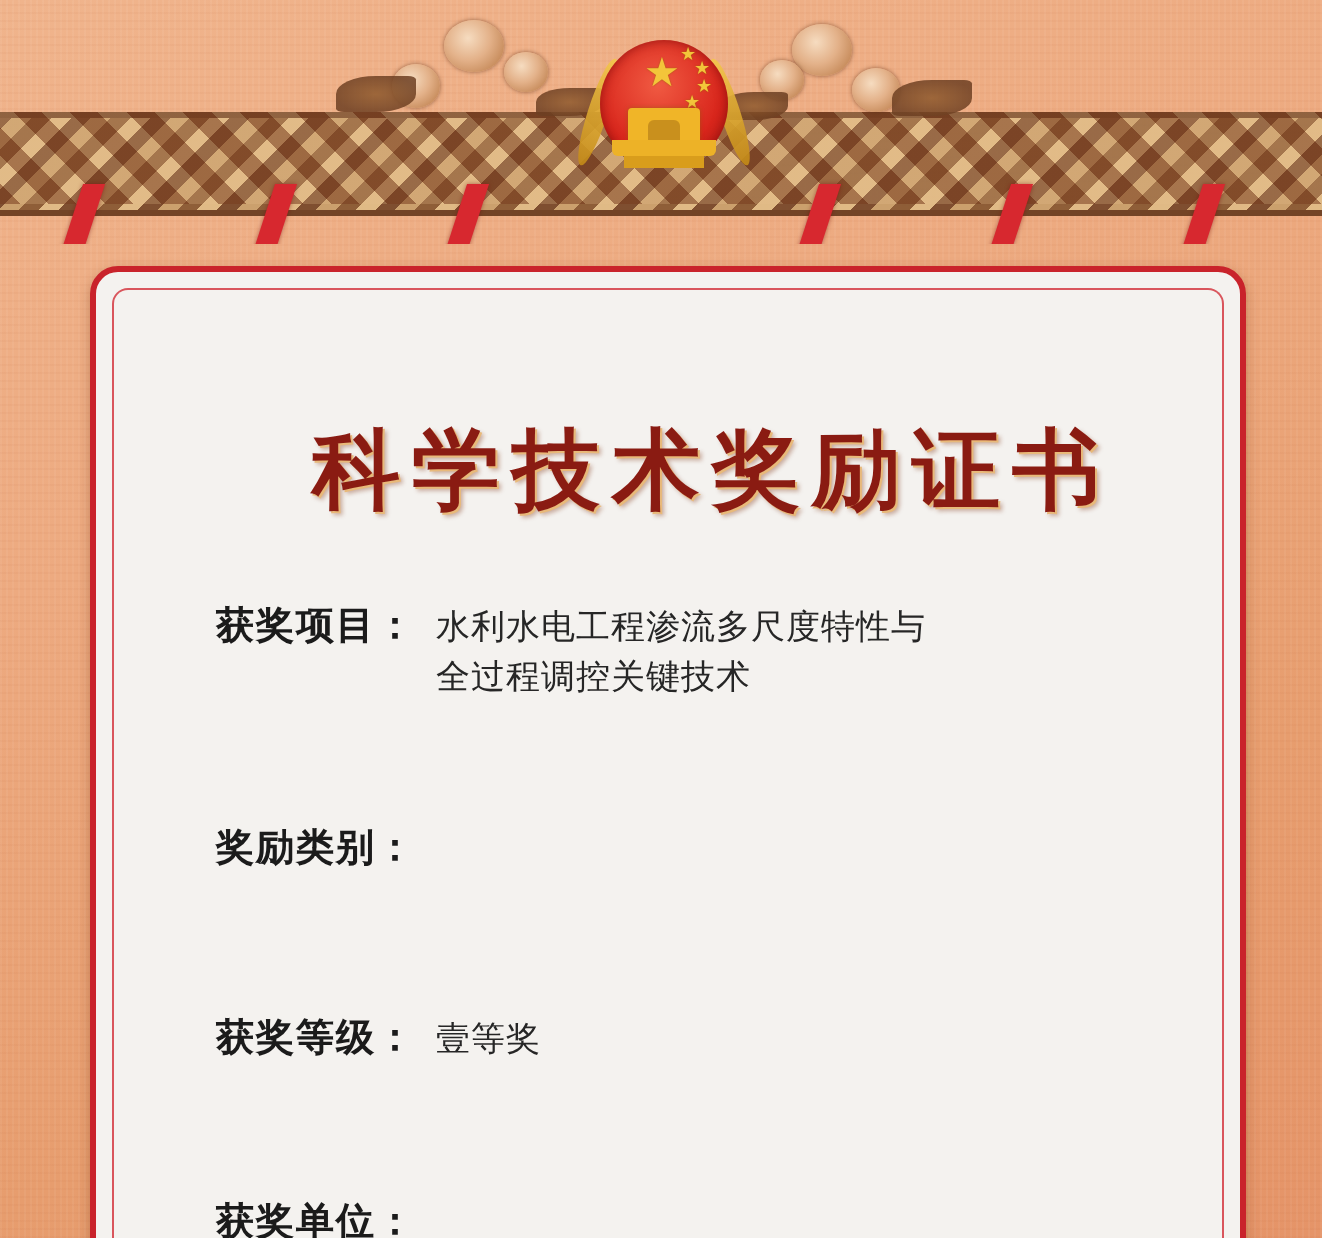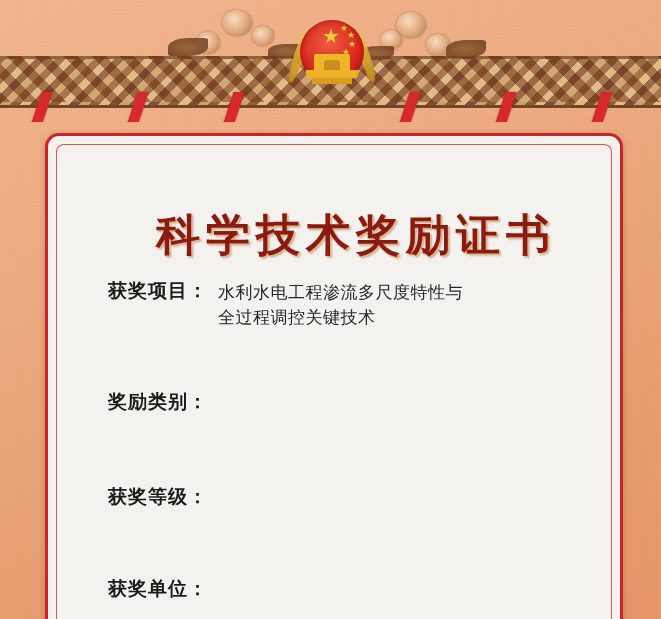--- a/index.html
+++ b/index.html
@@ -204,20 +204,21 @@
     margin-top: 24px;
   }
 
   
   .field-row {
     position: absolute;
     left: 0;
     width: 480px;
     display: flex;
     align-items: flex-start;
+    margin-top: 22px;
   }
   .field-label {
     width: 160px;
     text-align: right;
     padding-right: 10px;
     font-family: "DejaVu Sans", "Liberation Sans", sans-serif;
     font-size: 19px;
     font-weight: bold;
     color: #1b1b1b;
     letter-spacing: 1px;
@@ -294,19 +295,20 @@
       <div class="field-label">获奖项目：</div>
       <div class="field-value">水利水电工程渗流多尺度特性与全过程调控关键技术</div>
     </div>
 
     <div class="field-row" id="row-category">
       <div class="field-label">奖励类别：</div>
     </div>
 
     <div class="field-row" id="row-grade">
       <div class="field-label">获奖等级：</div>
+      <div class="field-value">壹等奖</div>
     </div>
 
     <div class="field-row" id="row-unit">
       <div class="field-label">获奖单位：</div>
     </div>
   </div>
 </div>
 
 </body></html>

